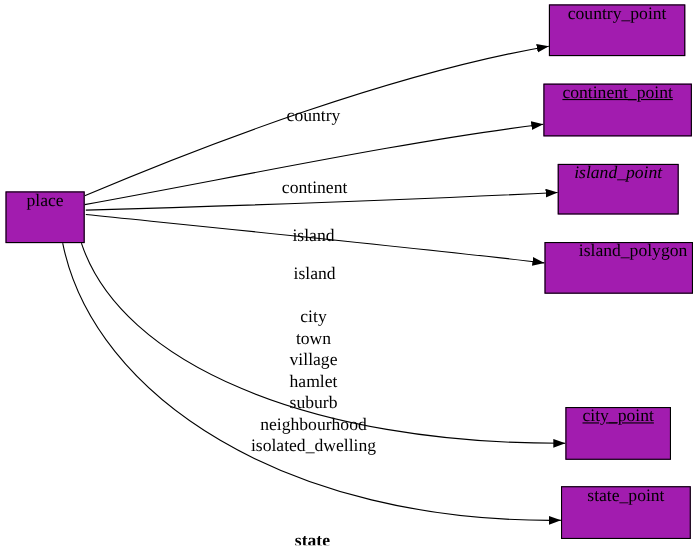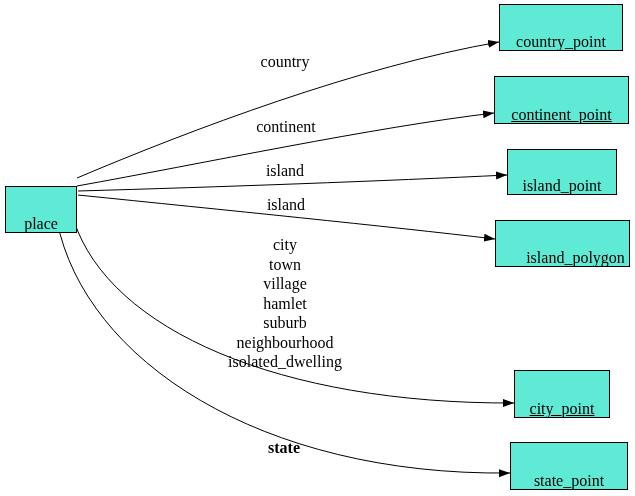--- a/index.html
+++ b/index.html
@@ -25,35 +25,36 @@
   }
   .edges-layer path.edge {
     fill: none;
     stroke: #000000;
     stroke-width: 1;
   }
   .node {
     position: absolute;
     box-sizing: border-box;
     border: 1px solid #000000;
-    background: #5eead4;
+    background: #a21caf;
     display: flex;
-    align-items: flex-end;
+    align-items: flex-start;
     justify-content: center;
     font-size: 16px;
     line-height: 1;
     white-space: nowrap;
   }
   .edge-label {
     position: absolute;
     transform: translate(-50%, -50%);
     font-size: 16px;
     line-height: 19.5px;
     text-align: center;
     white-space: pre-line;
+    margin-top: 44px;
   }
 </style>
 </head>
 <body>
 
 <div class="canvas">
 
   <svg class="edges-layer" width="635" height="496" viewBox="0 0 635 496" xmlns="http://www.w3.org/2000/svg">
     <defs>
       <marker id="arrowhead" markerUnits="userSpaceOnUse" markerWidth="12" markerHeight="9" refX="11" refY="4" orient="auto">
@@ -61,33 +62,33 @@
       </marker>
     </defs>
     <path class="edge" d="M 77,178 C 190,130 360,66 499,42" marker-end="url(#arrowhead)"></path>
     <path class="edge" d="M 77,186 C 200,164 375,127 494,113" marker-end="url(#arrowhead)"></path>
     <path class="edge" d="M 78,191 C 220,187 385,181 507,175" marker-end="url(#arrowhead)"></path>
     <path class="edge" d="M 78,195 C 225,210 385,226 495,239" marker-end="url(#arrowhead)"></path>
     <path class="edge" d="M 74,221 C 110,330 280,404 514,403" marker-end="url(#arrowhead)"></path>
     <path class="edge" d="M 57,221 C 85,360 260,476 510,473" marker-end="url(#arrowhead)"></path>
   </svg>
 
-  <div class="node" style="left:5px; top:174px; width:72px; height:47px;margin-top:12px;">
+  <div class="node" style="left:5px; top:174px; width:72px; height:47px;">
     <span>place</span>
   </div>
 
   <div class="node" style="left:499px; top:4px; width:124px; height:47px;">
     <span>country_point</span>
   </div>
 
   <div class="node" style="left:494px; top:76px; width:135px; height:48px;text-decoration:underline;">
     <span>continent_point</span>
   </div>
 
-  <div class="node" style="left:507px; top:149px; width:110px; height:46px;">
+  <div class="node" style="left:507px; top:149px; width:110px; height:46px;font-style:italic;">
     <span>island_point</span>
   </div>
 
   <div class="node" style="left:495px; top:220px; width:135px; height:47px;padding-left:26px;">
     <span>island_polygon</span>
   </div>
 
   <div class="node" style="left:514px; top:370px; width:96px; height:48px;text-decoration:underline;">
     <span>city_point</span>
   </div>

